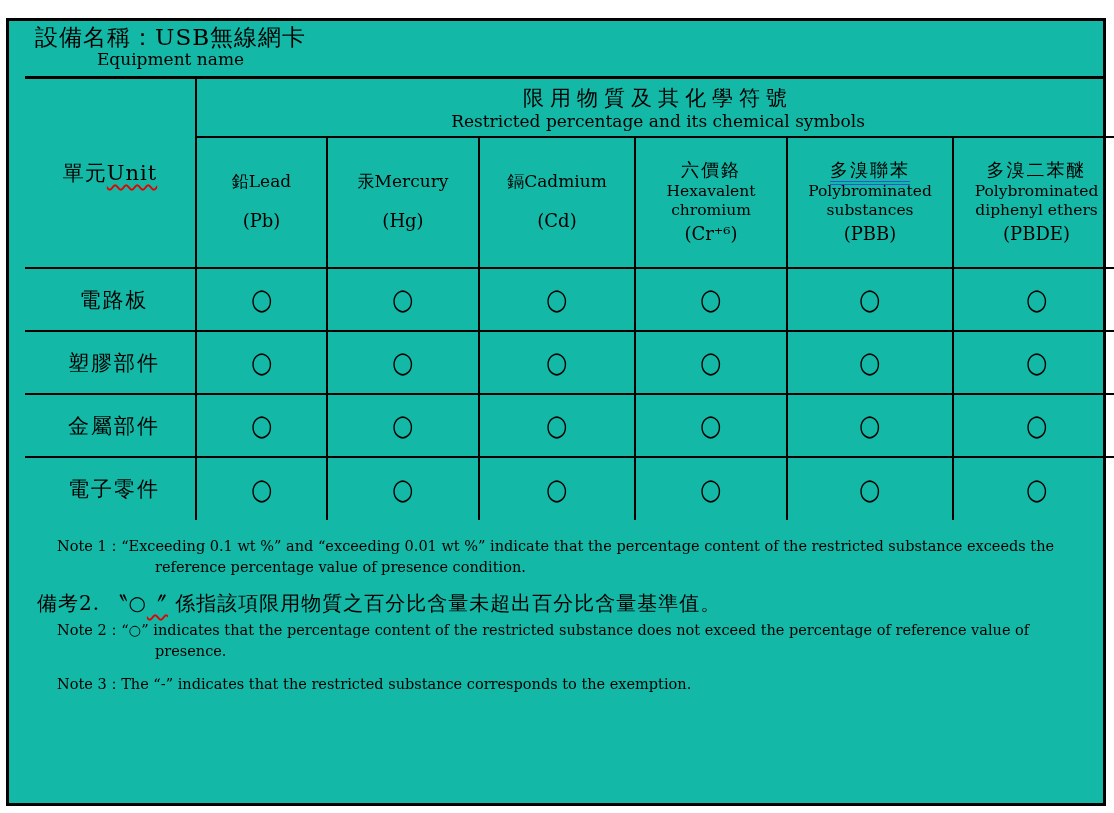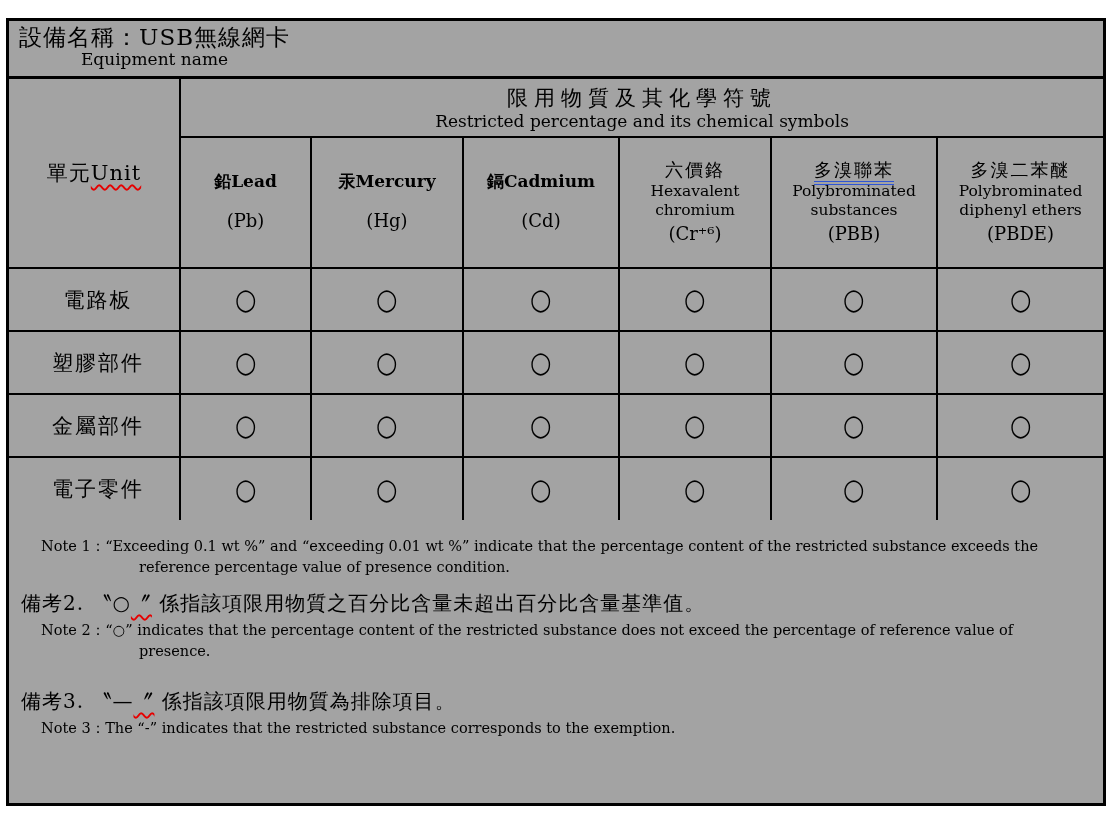--- a/index.html
+++ b/index.html
@@ -8,21 +8,22 @@
     width: 1114px; height: 813px;
     position: relative;
     font-family: "DejaVu Serif", "Liberation Serif", serif;
     color: #000;
   }
   .doc {
     position: absolute;
     left: 6px; top: 18px;
     width: 1100px; height: 788px;
     border: 3px solid #000;
-    background: #a3a3a3;
+    background: #14b8a6;
+    padding-left: 16px;
   }
 
   
   .header-row {
     display: flex;
     height: 58px;
     border-bottom: 3px solid #000;
     align-items: flex-start;
   }
   .hdr-left { width: 50%; padding: 3px 0 0 10px; }
@@ -45,21 +46,21 @@
     text-align: center;
     vertical-align: middle;
     padding: 2px;
   }
   td.restricted-hdr { height: 58px; }
   td.restricted-hdr .zh { font-size: 21px; letter-spacing: 6px; line-height: 1.3; }
   td.restricted-hdr .en { font-size: 17px; line-height: 1.1; }
   td.unit-cell { font-size: 21px; letter-spacing: 1px; }
   tr.colhdr td { height: 131px; font-size: 17px; }
   tr.colhdr .zh-line { font-size: 18px; letter-spacing: 2px; }
-  tr.colhdr .pair { line-height: 1.2; font-weight: bold; }
+  tr.colhdr .pair { line-height: 1.2; }
   tr.colhdr .gap { height: 16px; }
   tr.colhdr .en-line { font-size: 15.5px; line-height: 1.25; }
   tr.colhdr .sym-line { font-size: 18px; line-height: 1.5; }
   tr.datarow td { height: 63px; }
   td.rowlabel {
     text-align: center;
     padding-left: 10px !important;
     font-size: 21px;
     letter-spacing: 2px;
     font-family: Liberation Mono, monospace;
@@ -205,19 +206,16 @@
     </table>
 
   <div class="notes">
     <div class="note-en">Note 1：“Exceeding 0.1 wt %” and “exceeding 0.01 wt %” indicate that the percentage content of the restricted substance exceeds the reference percentage value of presence condition.</div>
 
     <div class="note-zh">
       <span>備考2. 〝○</span><span class="squiggle">〞</span><span> 係指該項限用物質之百分比含量未超出百分比含量基準值。</span>
     </div>
     <div class="note-en">Note 2：“○” indicates that the percentage content of the restricted substance does not exceed the percentage of reference value of presence.</div>
 
-    <div class="note-zh note3-space">
-      <span>備考3. 〝—</span><span class="squiggle">〞</span><span> 係指該項限用物質為排除項目。</span>
-    </div>
     <div class="note-en">Note 3：The “-” indicates that the restricted substance corresponds to the exemption.</div>
   </div>
 
 </div>
 
 </body></html>

